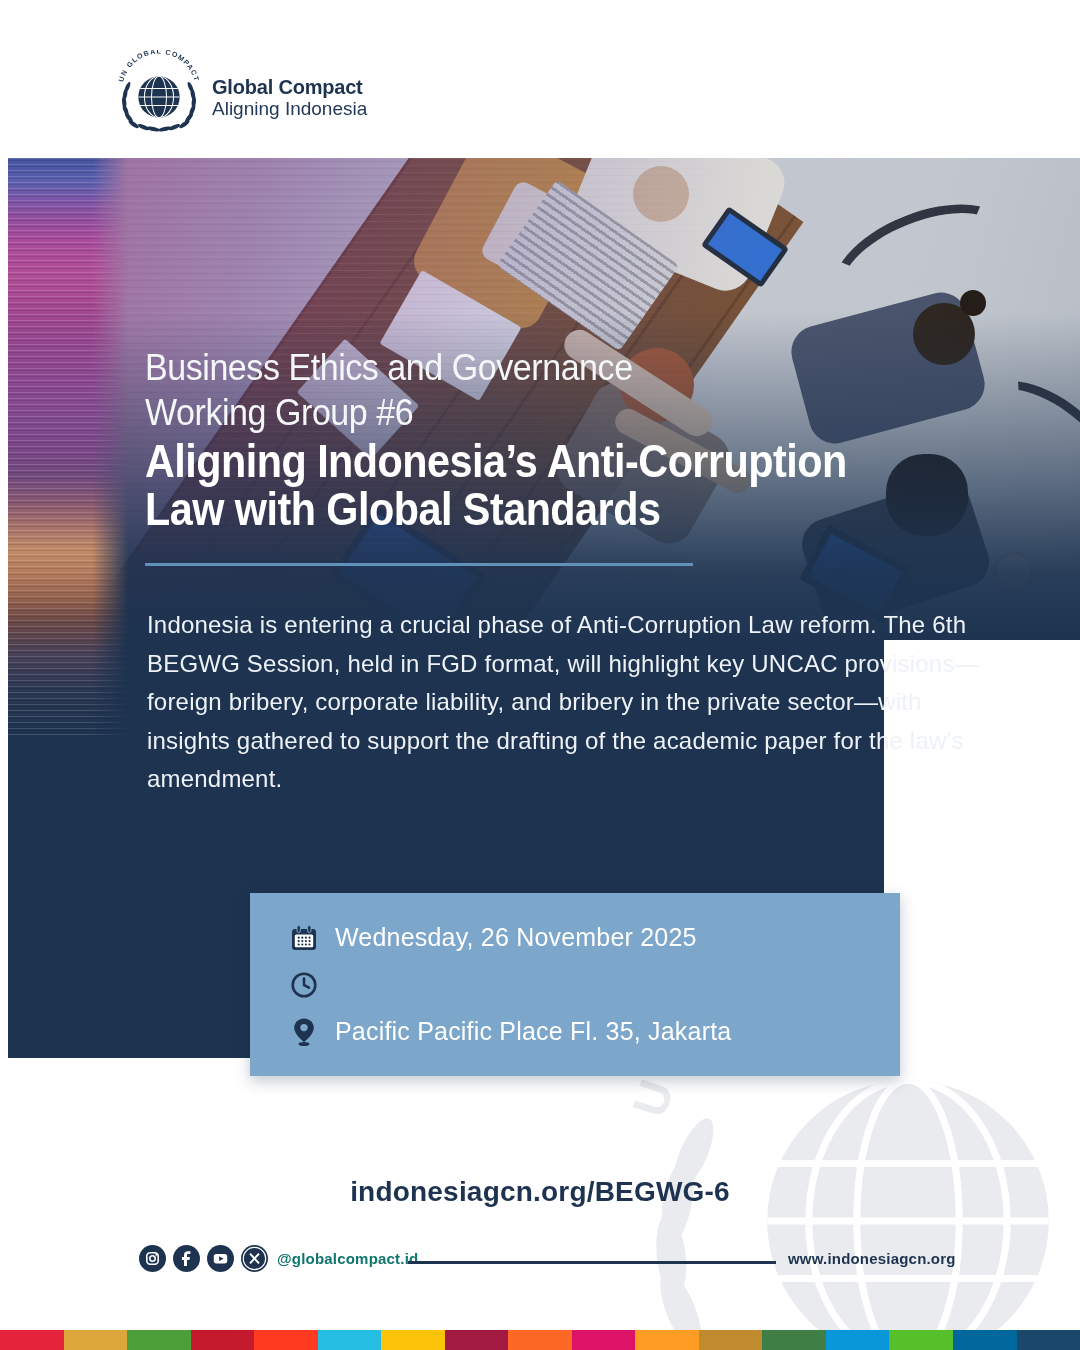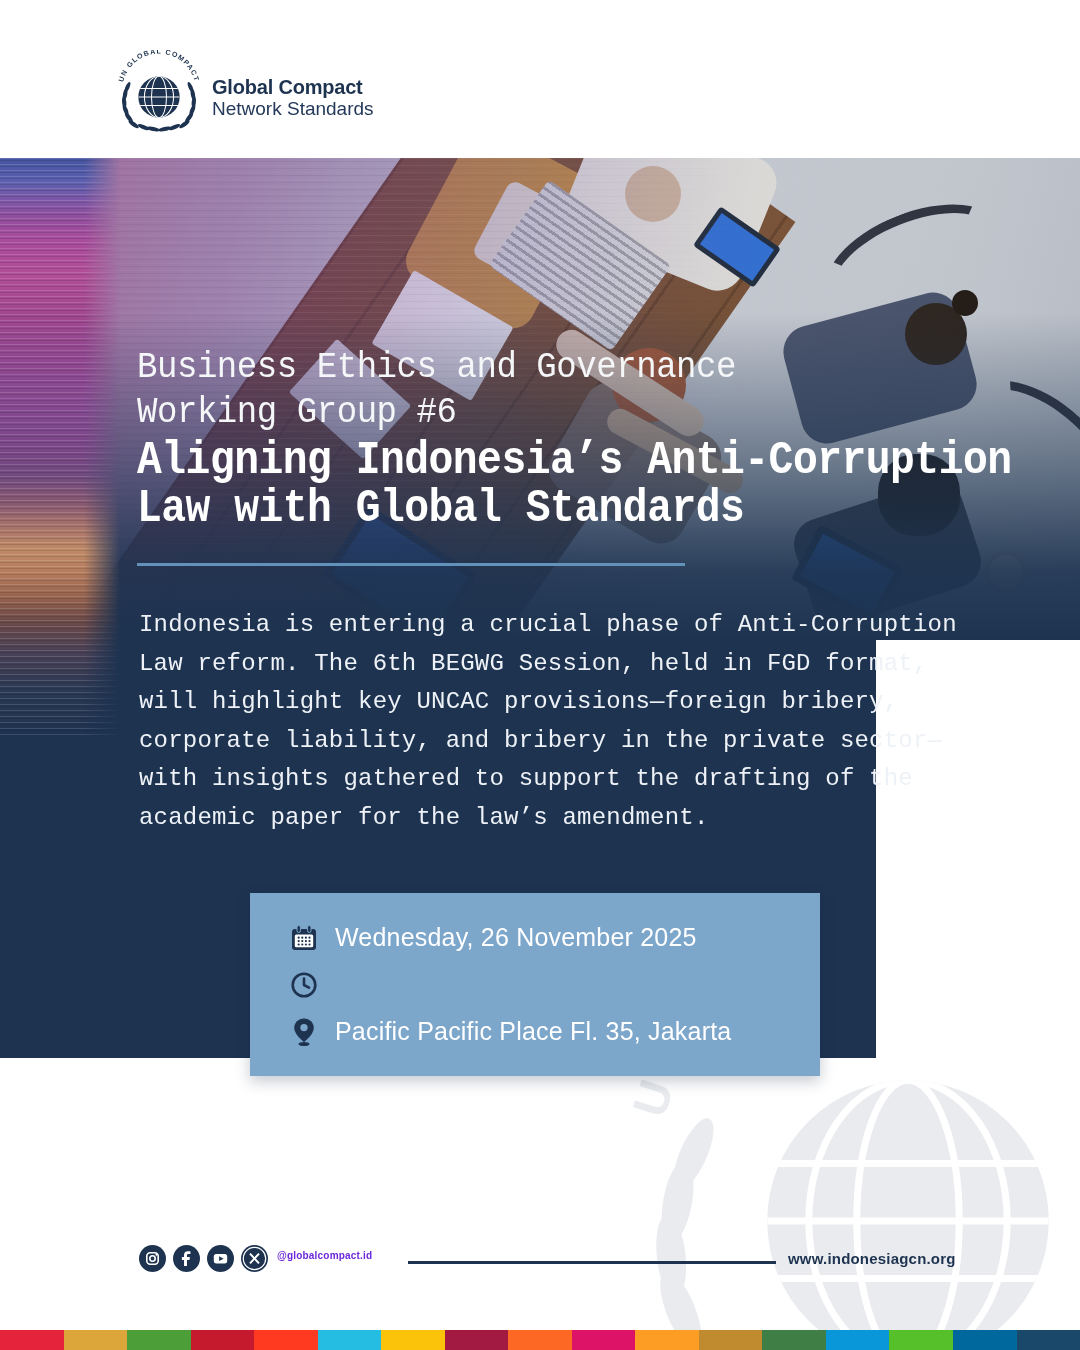--- a/index.html
+++ b/index.html
@@ -8,21 +8,21 @@
 
   
   .header{position:absolute;left:0;top:0;width:860px;height:158px;background:#fff;}
   .logo-small{position:absolute;left:112px;top:50px;width:94px;height:94px;color:#1d3350;}
   .brand{position:absolute;left:212px;top:77px;color:#1d3350;}
   .brand .t1{font-size:20px;font-weight:700;line-height:21px;letter-spacing:-0.2px;}
   .brand .t2{font-size:19px;font-weight:400;line-height:21px;color:#24395a;}
   .hhp{position:absolute;left:787px;top:62px;color:#cf1b2e;font-weight:700;font-size:31px;line-height:29px;letter-spacing:-0.5px;}
 
   
-  .hero{position:absolute;left:0;top:158px;width:876px;height:900px;background:#1d3350;font-family:Liberation Mono, monospace;}
+  .hero{position:absolute;left:8px;top:158px;width:876px;height:900px;background:#1d3350;}
 
   
   .photo{position:absolute;left:0;top:0;width:1080px;height:482px;overflow:hidden;}
   .photo *{position:absolute;}
   .ph-floor{left:0;top:0;width:100%;height:100%;
     background:linear-gradient(105deg,#9aa0ab 0%,#b7bcc4 28%,#ccd0d6 55%,#c3c8cf 78%,#b4bac3 100%);}
   .ph-table{left:250px;top:-108px;width:360px;height:760px;transform:rotate(35deg);
     background:repeating-linear-gradient(to right,rgba(30,15,5,.22) 0 3px,rgba(255,255,255,0) 3px 58px),
     linear-gradient(#7a5133,#5f3d22);}
   .ph-person-mustard{left:430px;top:-15px;width:140px;height:170px;transform:rotate(28deg);background:#c08a3e;border-radius:22px;}
@@ -67,33 +67,33 @@
     -webkit-mask-image:linear-gradient(to right,#000 70%,transparent 100%);
     mask-image:linear-gradient(to right,#000 70%,transparent 100%);}
 
   
   .pretitle{position:absolute;left:137px;top:187px;color:#f4f6f8;font-size:37px;line-height:45px;font-weight:400;letter-spacing:-0.5px;transform:scaleX(.92);transform-origin:left top;white-space:nowrap;}
   .title{position:absolute;left:137px;top:279px;color:#ffffff;font-size:47px;line-height:48px;font-weight:700;letter-spacing:-0.6px;transform:scaleX(.88);transform-origin:left top;white-space:nowrap;}
   .divider{position:absolute;left:137px;top:405px;width:548px;height:3px;background:#6292ba;}
   .para{position:absolute;left:139px;top:448px;width:832px;color:#eef2f7;font-size:24px;line-height:38.6px;font-weight:400;letter-spacing:.2px;}
 
   
-  .infobox{position:absolute;left:250px;top:893px;width:570px;height:183px;background:#7da6cb;
+  .infobox{position:absolute;left:250px;top:893px;width:650px;height:183px;background:#7da6cb;
     box-shadow:0 5px 14px rgba(20,35,60,.25);padding:21px 0 0 40px;box-sizing:border-box;z-index:5;}
   .inforow{display:flex;align-items:center;height:47px;color:#fff;font-size:25px;letter-spacing:.2px;}
   .inforow .ic{width:28px;height:30px;margin-right:17px;flex:0 0 auto;display:flex;align-items:center;}
 
   
   .bottom{position:absolute;left:0;top:1058px;width:1080px;height:272px;background:#fff;overflow:hidden;}
   .watermark{position:absolute;left:588px;top:-157px;width:640px;height:640px;color:#e9ebee;}
   .reg-label{position:absolute;left:0;top:74px;width:1080px;text-align:center;color:#273c5a;font-size:24px;letter-spacing:.1px;}
   .reg-url{position:absolute;left:0;top:118px;width:1080px;text-align:center;color:#1d3350;font-size:28px;font-weight:700;letter-spacing:.2px;}
   .social{position:absolute;left:139px;top:187px;display:flex;gap:7px;}
   .social svg{width:27px;height:27px;display:block;}
-  .handle{position:absolute;left:277px;top:192px;color:#6d28d9;font-size:10px;font-weight:700;letter-spacing:.2px;}
+  .handle{position:absolute;left:277px;top:192px;color:#0f766e;font-size:15px;font-weight:700;letter-spacing:.2px;}
   .fline{position:absolute;left:408px;top:203px;width:368px;height:2.5px;background:#1d3350;}
   .website{position:absolute;left:788px;top:192px;color:#1d3350;font-size:15px;font-weight:700;letter-spacing:.2px;}
 
   
   .sdgbar{position:absolute;left:0;top:1330px;width:1080px;height:20px;display:flex;}
   .sdg-seg{flex:1 1 auto;height:100%;}
 
   .hiddendefs{position:absolute;width:0;height:0;overflow:hidden;}
 </style>
 </head>
@@ -142,21 +142,21 @@
 </svg>
 
 <div id="stage">
 
   <div class="header">
     <svg class="logo-small">
         <use href="#gc-logo"></use>
       </svg>
     <div class="brand">
       <div class="t1">Global Compact</div>
-      <div class="t2">Network Standards</div>
+      <div class="t2">Aligning Indonesia</div>
     </div>
   </div>
 
   <div class="hero">
 
     <div class="photo">
       <div class="ph-floor"></div>
       <div class="ph-table"></div>
       <div class="ph-person-mustard"></div>
       <div class="ph-tee"></div>
@@ -252,20 +252,21 @@
       </span>
       <span>Pacific Pacific Place Fl. 35, Jakarta</span>
     </div>
   </div>
 
   <div class="bottom">
     <svg class="watermark">
         <use href="#gc-logo"></use>
       </svg>
 
+    <div class="reg-url">indonesiagcn.org/BEGWG-6</div>
 
     <div class="social">
       <svg viewBox="0 0 27 27">
         <circle cx="13.5" cy="13.5" r="13.5" fill="#1d3350"></circle>
         <g fill="none" stroke="#ffffff" stroke-width="1.6">
           <rect x="7.8" y="7.8" width="11.4" height="11.4" rx="3.4"></rect>
           <circle cx="13.5" cy="13.5" r="2.7"></circle>
         </g>
         <circle cx="17.4" cy="9.7" r="1" fill="#ffffff"></circle>
       </svg>

